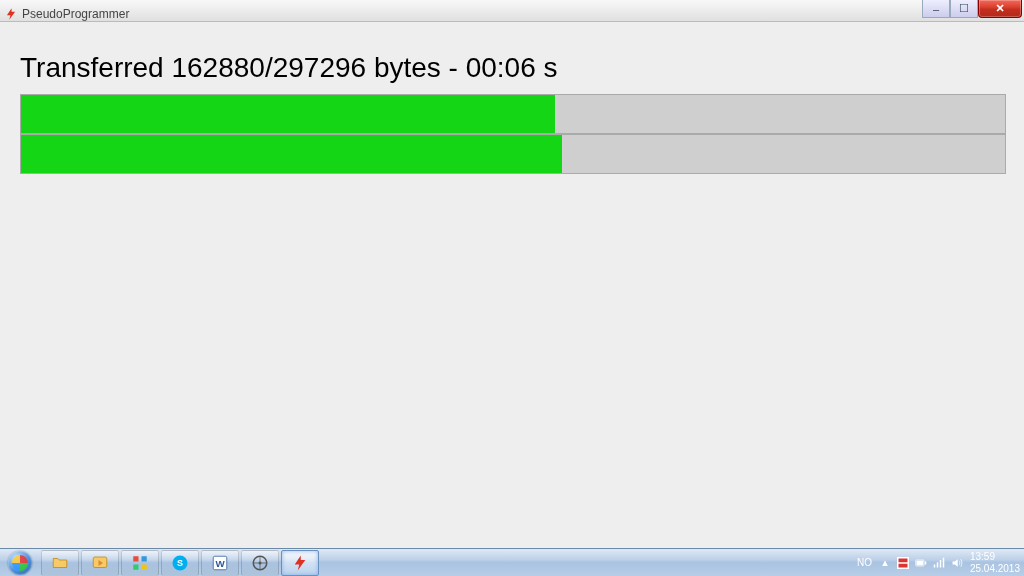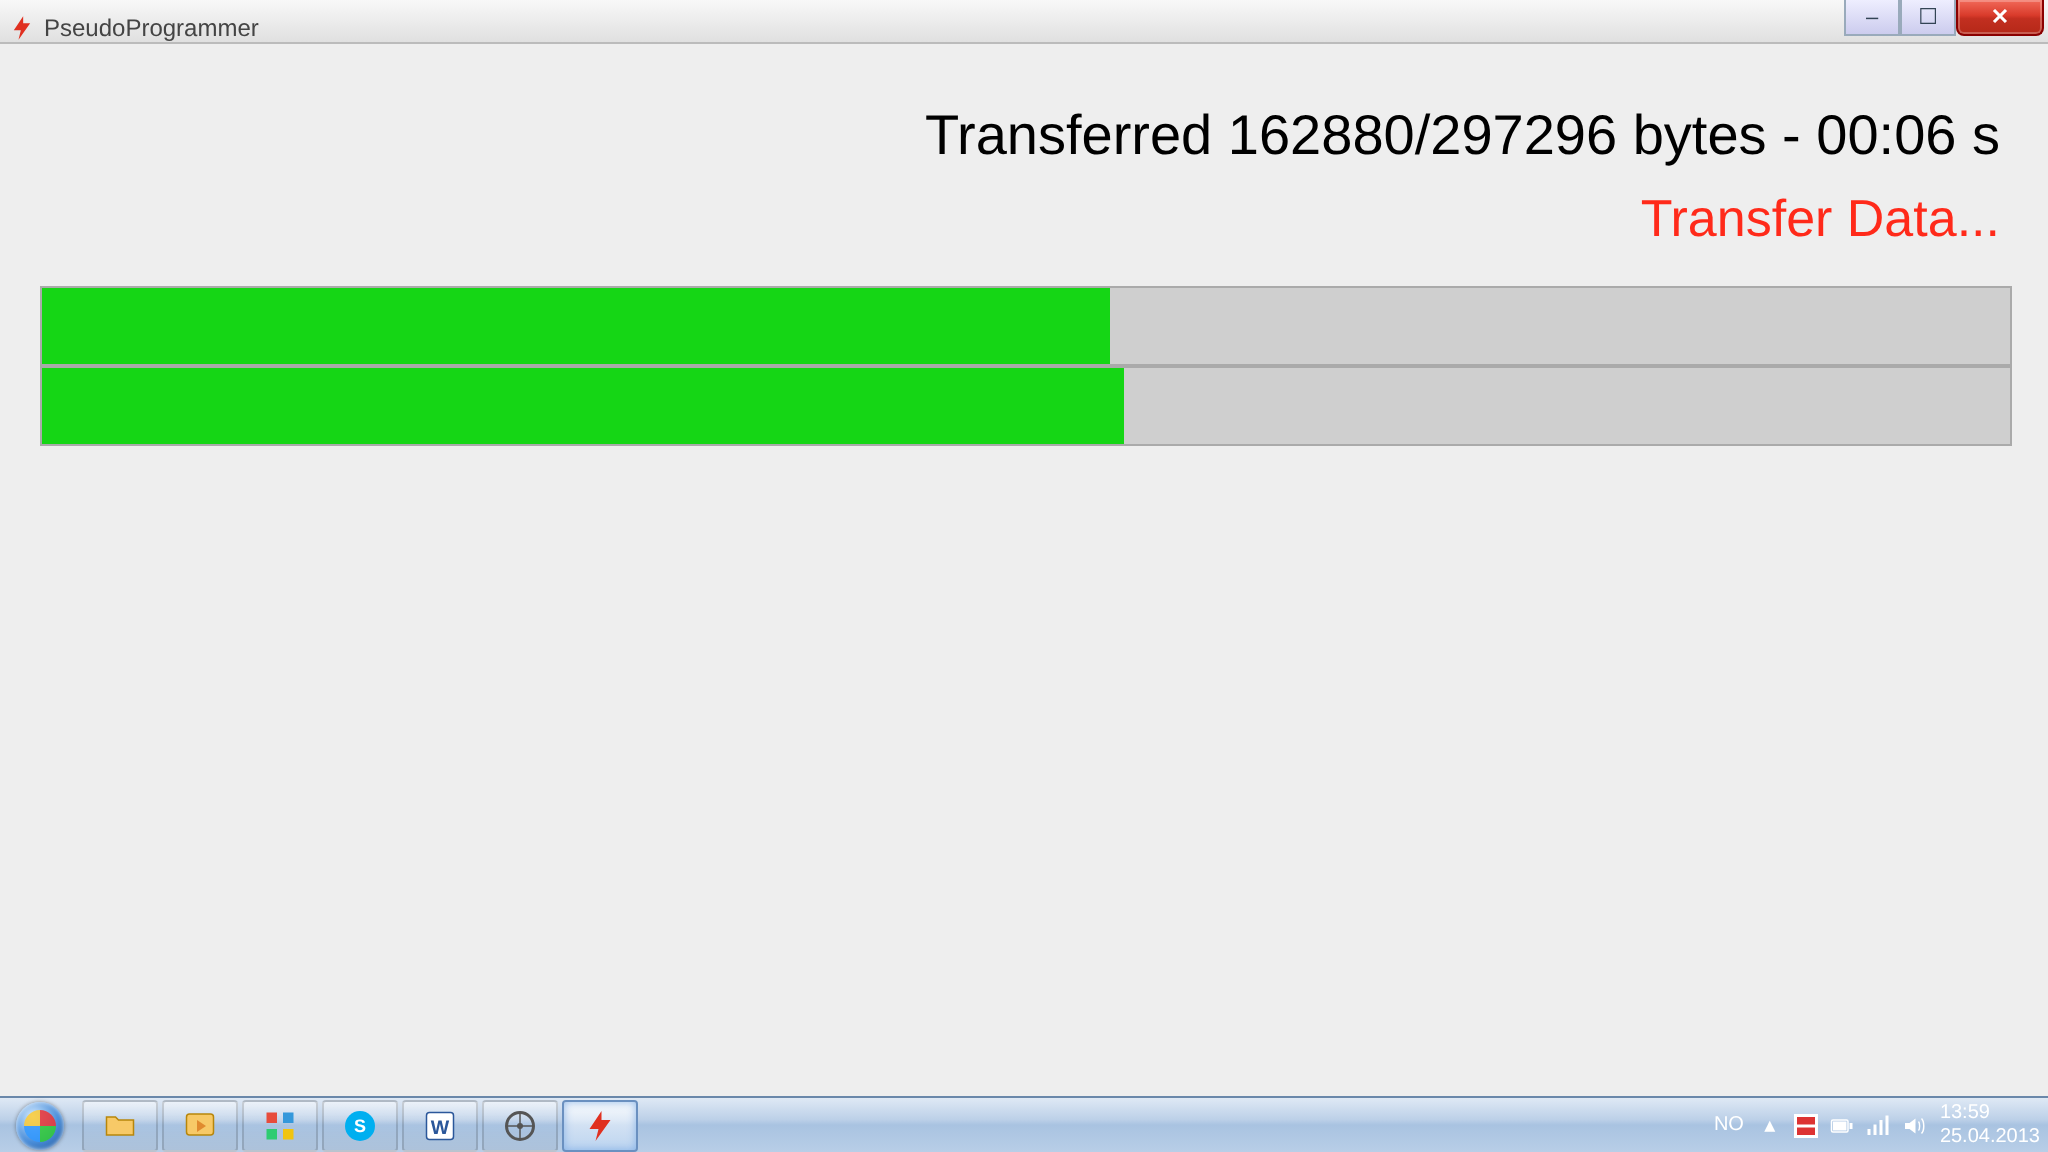--- a/index.html
+++ b/index.html
@@ -34,21 +34,21 @@
     border-radius: 0 0 4px 4px;
     color: #fff; font-weight: bold;
     box-shadow: inset 0 0 0 1px rgba(255,255,255,0.25);
   }
 
   
   .client {
     position: absolute; top: 22px; left: 0; right: 0; bottom: 28px;
     background: #eeeeee;
     padding: 24px 24px 0 20px;
-    text-align: right;
+    text-align: left;
   }
   .transfer-line {
     font-size: 28px; color: #000; margin-top: 6px; margin-bottom: 10px;
   }
   .status-line {
     font-size: 26px; color: #ff2a1a; margin-bottom: 18px;
   }
   .logical-line {
     font-size: 26px; color: #000; margin: 18px 0 14px 0;
   }
@@ -124,21 +124,20 @@
   <span>PseudoProgrammer</span>
   <div class="window-controls">
     <div class="win-btn win-min">–</div>
     <div class="win-btn win-max">☐</div>
     <div class="win-btn win-close">✕</div>
   </div>
 </div>
 
 <div class="client">
   <div class="transfer-line">Transferred 162880/297296 bytes - 00:06 s</div>
-  <div class="status-line">Transfer Data...</div>
   <div class="progress">
     <div class="progress-fill fill-54"></div>
   </div>
   <div class="progress">
     <div class="progress-fill fill-55"></div>
   </div>
 </div>
 
 <div class="taskbar">
   <div class="start-orb">

